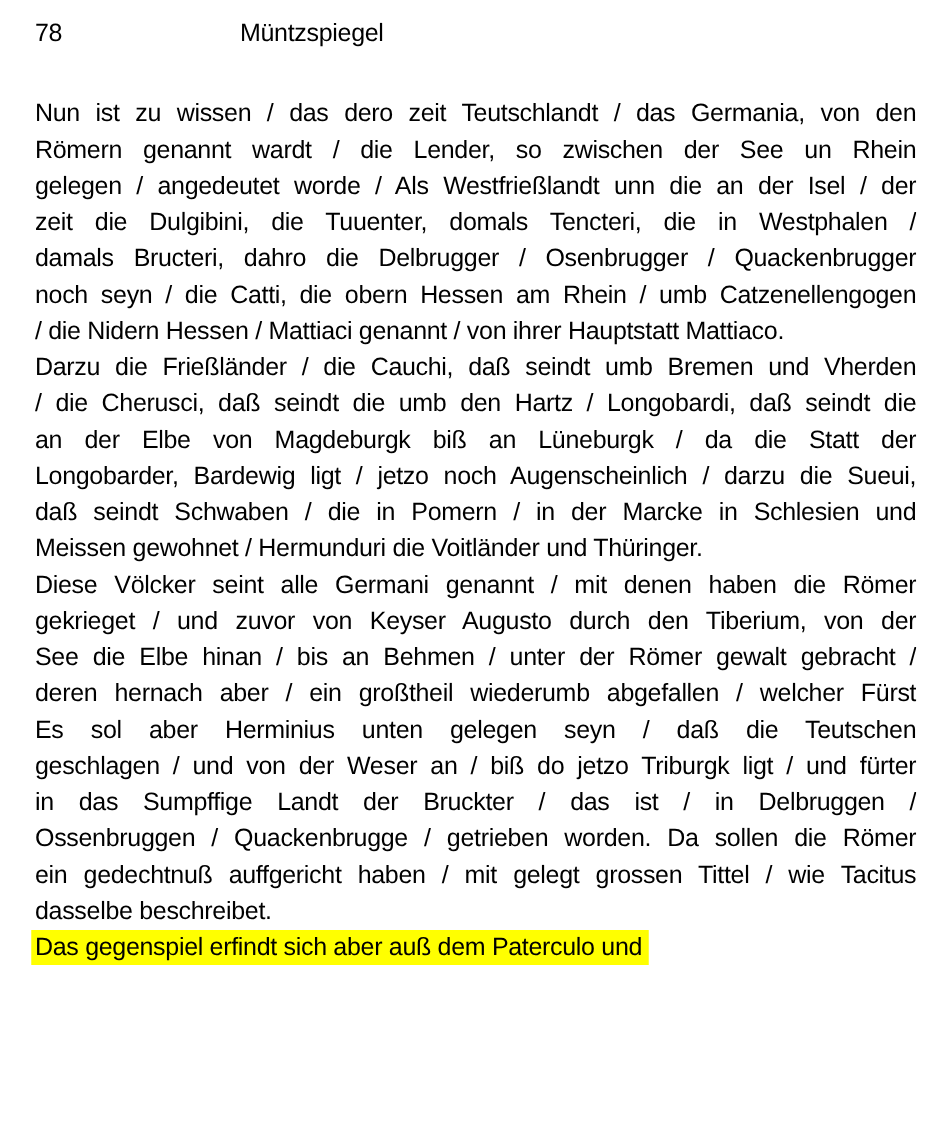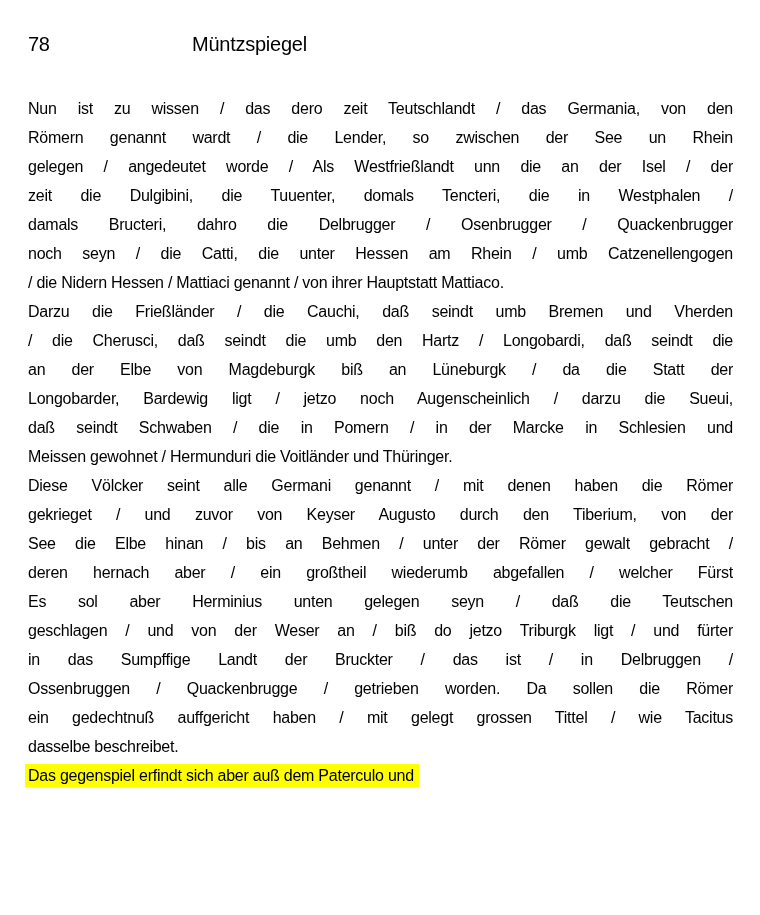--- a/index.html
+++ b/index.html
@@ -12,36 +12,36 @@
     height: 915px;
     overflow: hidden;
     font-family: "Liberation Sans", sans-serif;
     color: #000000;
     -webkit-font-smoothing: antialiased;
   }
   .page {
     box-sizing: border-box;
     width: 760px;
     height: 915px;
-    padding: 30px 27px 0 28px;
+    padding: 13px 27px 0 28px;
     background: #ffffff;
   }
   .header {
     font-size: 20px;
     line-height: 29px;
     letter-spacing: -0.25px;
     white-space: nowrap;
   }
   .pagenum {
     display: inline-block;
     width: 164px;
   }
   .textblock {
     margin-top: 35px;
-    font-size: 16px;
+    font-size: 20px;
     line-height: 29px;
     letter-spacing: -0.25px;
   }
   .line {
     height: 29px;
   }
   .line.j {
     text-align: justify;
     overflow: hidden;
   }
@@ -63,21 +63,21 @@
 <div class="page">
   <div class="header">
     <span class="pagenum">78</span><span>Müntzspiegel</span>
   </div>
   <div class="textblock" id="text-block">
       <div class="line j">Nun ist zu wissen / das dero zeit Teutschlandt / das Germania, von den</div>
       <div class="line j">Römern genannt wardt / die Lender, so zwischen der See un Rhein</div>
       <div class="line j">gelegen / angedeutet worde / Als Westfrießlandt unn die an der Isel / der</div>
       <div class="line j">zeit die Dulgibini, die Tuuenter, domals Tencteri, die in Westphalen /</div>
       <div class="line j">damals Bructeri, dahro die Delbrugger / Osenbrugger / Quackenbrugger</div>
-      <div class="line j">noch seyn / die Catti, die unter Hessen am Rhein / umb Catzenellengogen</div>
+      <div class="line j">noch seyn / die Catti, die obern Hessen am Rhein / umb Catzenellengogen</div>
       <div class="line">/ die Nidern Hessen / Mattiaci genannt / von ihrer Hauptstatt Mattiaco.</div>
       <div class="line j">Darzu die Frießländer / die Cauchi, daß seindt umb Bremen und Vherden</div>
       <div class="line j">/ die Cherusci, daß seindt die umb den Hartz / Longobardi, daß seindt die</div>
       <div class="line j">an der Elbe von Magdeburgk biß an Lüneburgk / da die Statt der</div>
       <div class="line j">Longobarder, Bardewig ligt / jetzo noch Augenscheinlich / darzu die Sueui,</div>
       <div class="line j">daß seindt Schwaben / die in Pomern / in der Marcke in Schlesien und</div>
       <div class="line">Meissen gewohnet / Hermunduri die Voitländer und Thüringer.</div>
       <div class="line j">Diese Völcker seint alle Germani genannt / mit denen haben die Römer</div>
       <div class="line j">gekrieget / und zuvor von Keyser Augusto durch den Tiberium, von der</div>
       <div class="line j">See die Elbe hinan / bis an Behmen / unter der Römer gewalt gebracht /</div>

